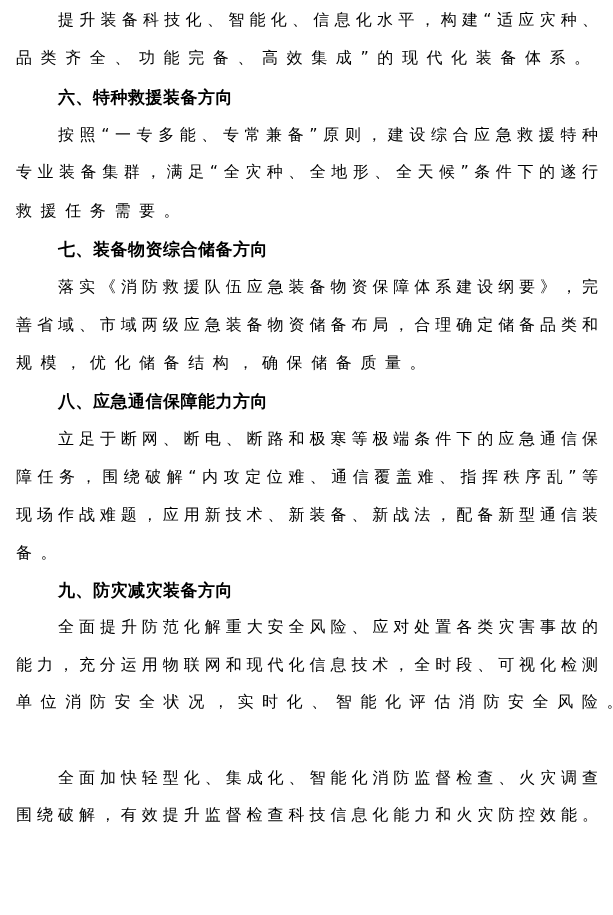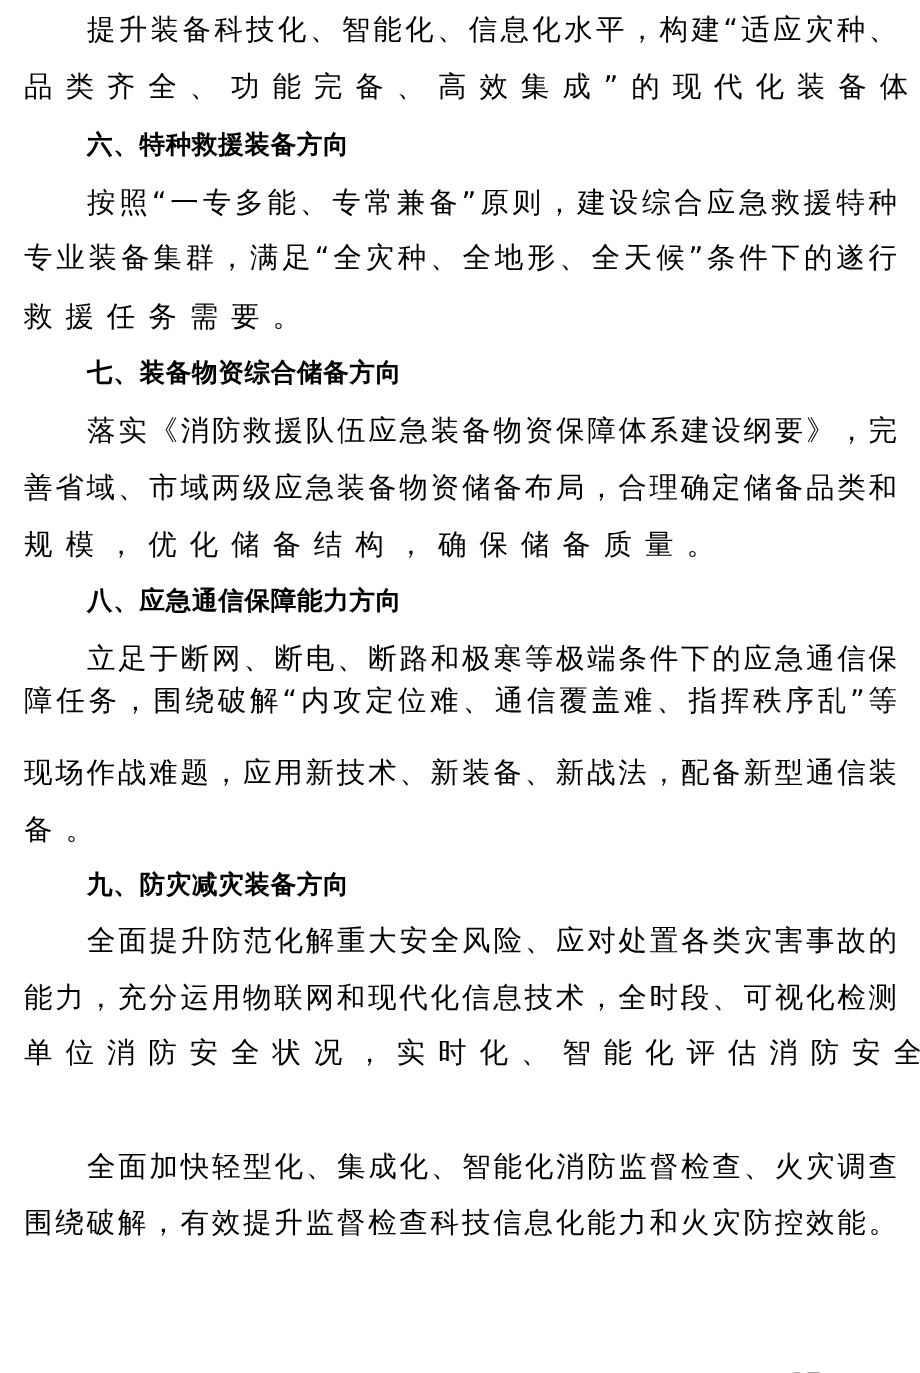--- a/index.html
+++ b/index.html
@@ -1,19 +1,19 @@
 <!DOCTYPE html>
 <html><head>
 <meta charset="utf-8">
 <style>
   html, body { margin: 0; padding: 0; background: #ffffff; }
   body { width: 613px; height: 915px; position: relative; overflow: hidden;
          font-family: "DejaVu Sans", "Liberation Sans", sans-serif; color: #000; }
   .page { position: absolute; left: 0; top: 0; width: 613px; height: 915px; }
-  .line { position: absolute; left: 16px; width: 582px; height: 24px; font-size: 19px;
+  .line { position: absolute; left: 16px; width: 582px; height: 24px; font-size: 16px;
           line-height: 24px; white-space: nowrap; text-align: justify; text-align-last: justify; }
   .line.indent { left: 58px; width: 540px; }
   .line.last { text-align-last: left; letter-spacing: 8.6px; }
   .heading { position: absolute; left: 58px; font-size: 17px; line-height: 24px;
              font-weight: bold; white-space: nowrap; letter-spacing: 0.5px; }
   .pagenum { position: absolute; top: 911px; left: 497px; font-size: 20px; line-height: 22px;
              white-space: pre; font-family: "Liberation Serif", serif; }
 </style>
 </head>
 <body>
@@ -31,21 +31,21 @@
 
   <div class="heading" style="top:237px">七、装备物资综合储备方向</div>
 
   <div class="line indent" style="top:275px">落实《消防救援队伍应急装备物资保障体系建设纲要》，完</div>
   <div class="line" style="top:313px">善省域、市域两级应急装备物资储备布局，合理确定储备品类和</div>
   <div class="line last" style="top:351px">规模，优化储备结构，确保储备质量。</div>
 
   <div class="heading" style="top:389px">八、应急通信保障能力方向</div>
 
   <div class="line indent" style="top:427px">立足于断网、断电、断路和极寒等极端条件下的应急通信保</div>
-  <div class="line" style="top:455px">障任务，围绕破解“内攻定位难、通信覆盖难、指挥秩序乱”等</div>
+  <div class="line" style="top:465px">障任务，围绕破解“内攻定位难、通信覆盖难、指挥秩序乱”等</div>
   <div class="line" style="top:503px">现场作战难题，应用新技术、新装备、新战法，配备新型通信装</div>
   <div class="line last" style="top:541px">备。</div>
 
   <div class="heading" style="top:578px">九、防灾减灾装备方向</div>
 
   <div class="line indent" style="top:615px">全面提升防范化解重大安全风险、应对处置各类灾害事故的</div>
   <div class="line" style="top:653px">能力，充分运用物联网和现代化信息技术，全时段、可视化检测</div>
   <div class="line last" style="top:690px">单位消防安全状况，实时化、智能化评估消防安全风险。</div>
 
 

